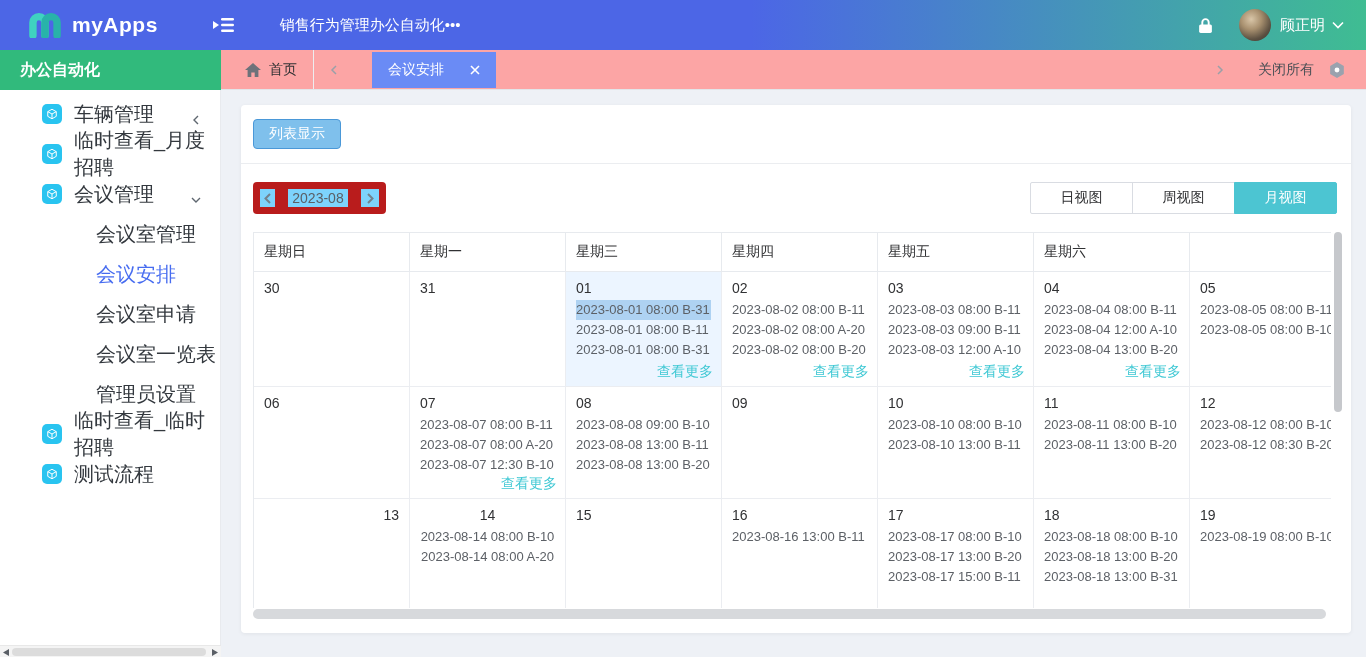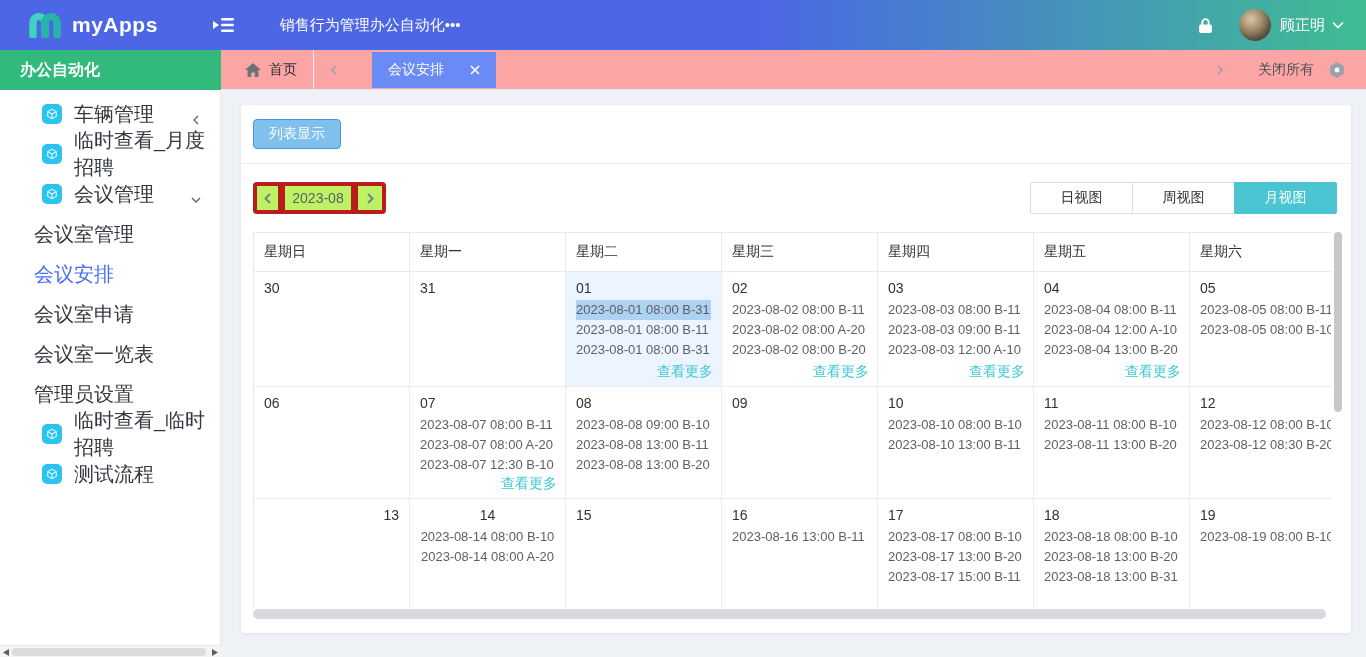--- a/index.html
+++ b/index.html
@@ -48,21 +48,21 @@
   .close-all{font-size:14px;color:#4c5056;margin:0 14px 0 18px;cursor:pointer;white-space:nowrap;}
   .gear-wrap{margin-right:20px;display:flex;align-items:center;cursor:pointer;}
   
   .sidebar{
     position:absolute;top:90px;left:0;width:221px;height:555px;background:#fff;
     border-right:1px solid #e8eaee;box-sizing:border-box;padding-top:4px;z-index:5;
   }
   .side-item{height:40px;display:flex;align-items:center;font-size:20px;color:#33383e;
     cursor:pointer;position:relative;}
   .side-item.parent{padding-left:42px;}
-  .side-item.sub{padding-left:34px;}
+  .side-item.sub{padding-left:96px;}
   .side-item.active{color:#476cf0;}
   .cube{width:20px;height:20px;border-radius:5px;background:#29c4f0;display:flex;
     align-items:center;justify-content:center;margin-right:12px;flex:0 0 auto;}
   .side-chev{position:absolute;right:18px;top:14px;}
   .side-hscroll{
     position:absolute;top:645px;left:0;width:221px;height:12px;background:#f4f4f4;
     border-top:1px solid #e8e8e8;box-sizing:border-box;z-index:6;
   }
   .side-hscroll .thumb{position:absolute;left:12px;top:2px;width:194px;height:8px;background:#dcdcdc;border-radius:4px;}
   .scroll-arrow{position:absolute;top:1px;width:10px;height:10px;display:flex;align-items:center;justify-content:center;}
@@ -74,21 +74,21 @@
     border-radius:4px;box-shadow:0 1px 4px rgba(0,0,0,.06);
   }
   .list-btn{
     position:absolute;left:12px;top:14px;height:30px;padding:12px 15px;
     background:#7fc0ec;border:1px solid #4a98d8;border-radius:4px;color:#fff;
     font-size:14px;display:flex;align-items:center;cursor:pointer;box-sizing:border-box;
   }
   .panel-divider{position:absolute;top:58px;left:0;width:1110px;border-top:1px solid #ebedf0;}
   .date-nav{position:absolute;left:12px;top:77px;display:flex;}
   .date-nav .seg{
-    border:4px solid #b91c1c;background:#bef264;height:32px;display:flex;align-items:center;
+    border:7px solid #b91c1c;background:#7dd3fc;height:32px;display:flex;align-items:center;
     justify-content:center;box-sizing:border-box;cursor:pointer;
   }
   .date-nav .seg.prev{width:29px;border-radius:4px 0 0 4px;}
   .date-nav .seg.month{width:74px;font-size:14px;color:#5a5f66;margin-left:-1px;cursor:default;}
   .date-nav .seg.next{width:32px;margin-left:-1px;border-radius:0 4px 4px 0;}
   .view-toggle{position:absolute;right:14px;top:77px;display:flex;}
   .view-btn{
     height:32px;border:1px solid #d9dce2;background:#fff;font-size:14px;color:#303133;
     display:flex;align-items:center;justify-content:center;box-sizing:border-box;
     cursor:pointer;margin-left:-1px;width:103px;
@@ -296,21 +296,20 @@
       <div class="view-btn">日视图</div>
       <div class="view-btn">周视图</div>
       <div class="view-btn active">月视图</div>
     </div>
 
   <div class="cal-viewport">
     <div class="cal-table">
       <div class="cal-hrow">
           <div class="cal-hcell">星期日</div>
           <div class="cal-hcell">星期一</div>
-          <div class="cal-hcell">星期二</div>
           <div class="cal-hcell">星期三</div>
           <div class="cal-hcell">星期四</div>
           <div class="cal-hcell">星期五</div>
           <div class="cal-hcell">星期六</div>
         </div>
       <div id="cal-body">
           <div class="cal-row">
             <div class="cal-cell" style="height: 115px;">
               <div class="day-num">30</div>
             </div>

